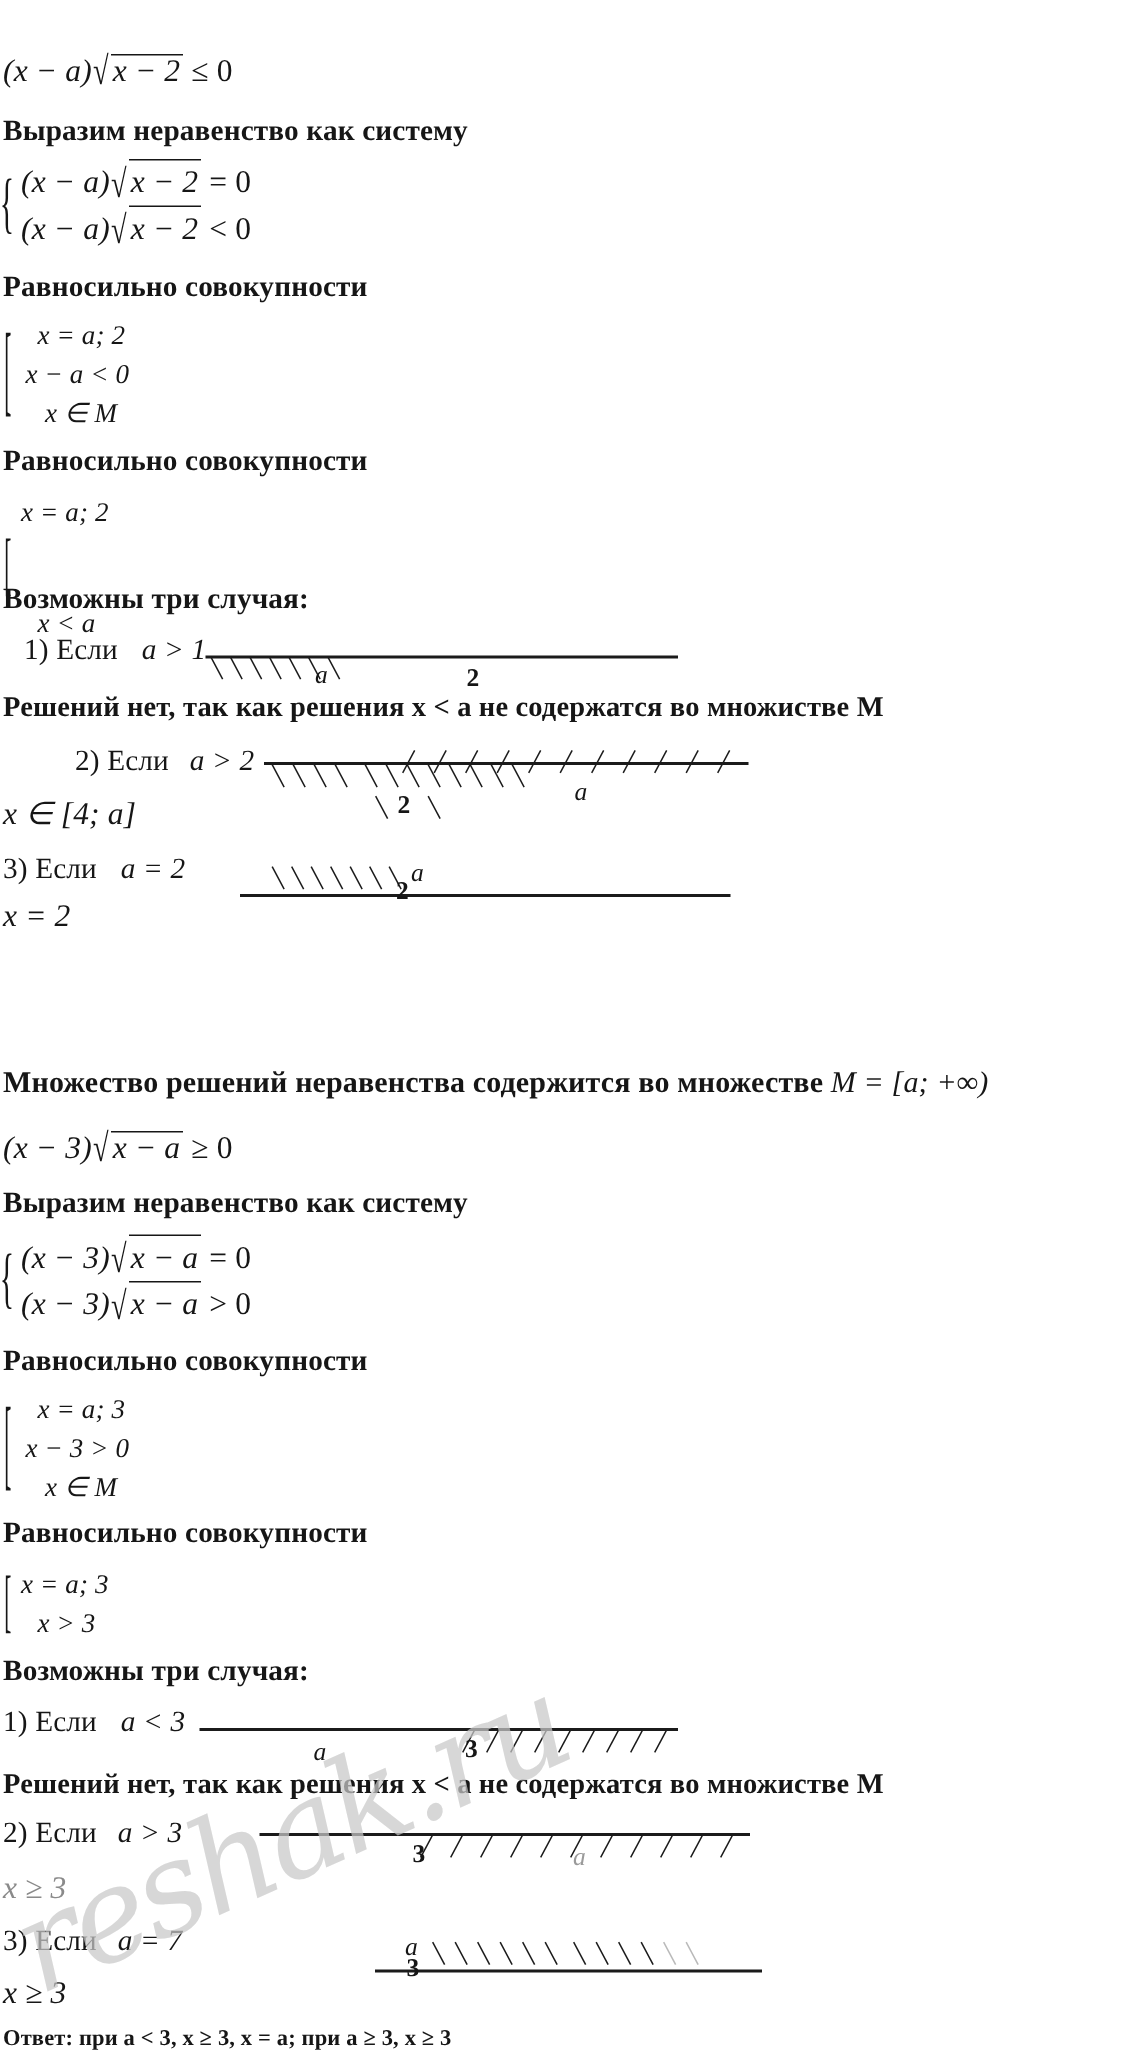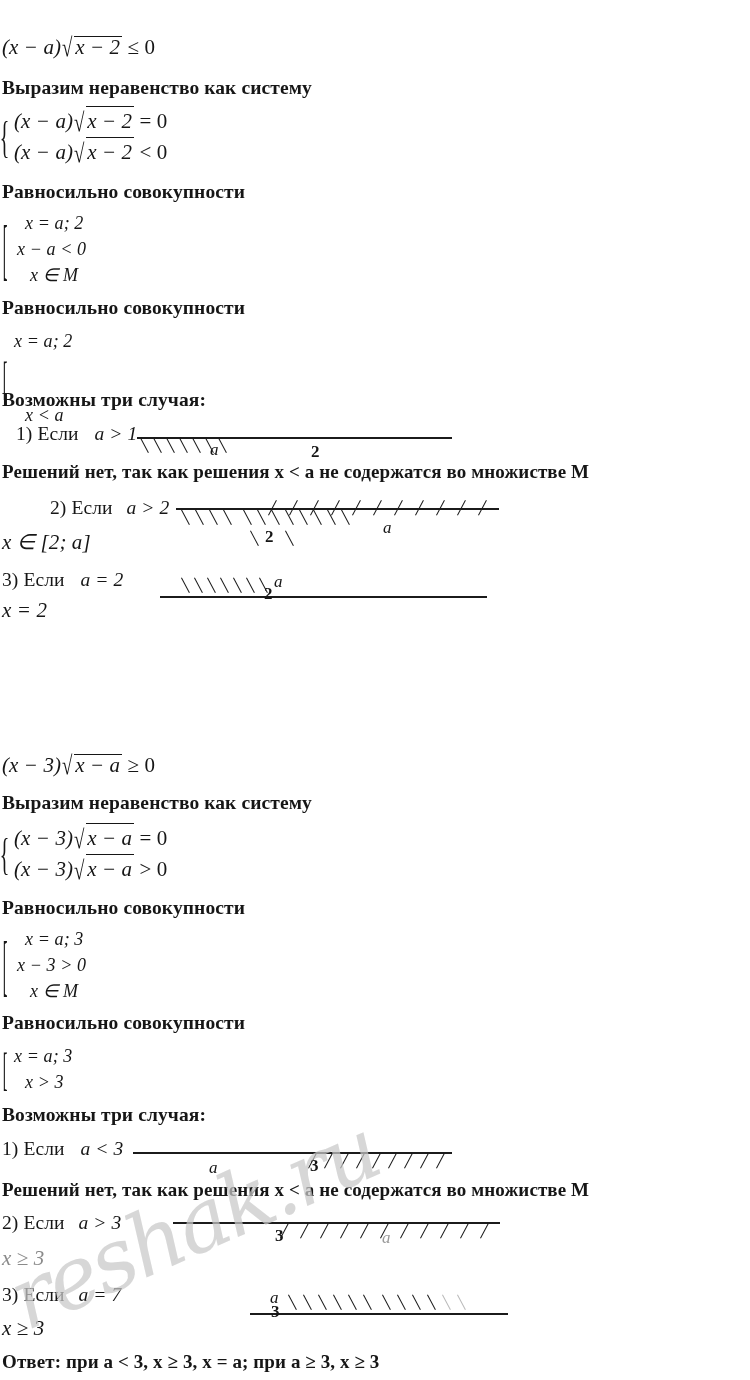--- a/index.html
+++ b/index.html
@@ -225,21 +225,21 @@
       <i style="left:402px; top:500px;"></i>
         <i style="left:423px; top:500px;"></i>
       <i style="left:444px; top:500px;"></i>
         <i style="left:465px; top:500px;"></i>
       <i style="left:486px; top:500px;"></i>
     </div>
     <span class="tick-label" style="left:265px; top:527px; font-weight:bold;">2</span>
     <span class="tick-label it" style="left:383px; top:518px;">a</span>
   </div>
 
-  <div class="line it mathrow" style="left:2px; top:532px;">x ∈ [2; a]</div>
+  <div class="line it mathrow" style="left:2px; top:532px;">x ∈ [4; a]</div>
 
   <div class="line" style="left:2px; top:570px;">
     <span>3) Если</span>
     <span style="display:inline-block;width:6px;"></span>
     <span class="it">a = 2</span>
   </div>
 
   <div class="nl">
     <div class="axis" style="left:160px; top:596px; width:327px;"></div>
     <div class="hatch fwd">
@@ -251,20 +251,24 @@
         <i style="left:246px; top:578px;"></i>
       <i style="left:259px; top:578px;"></i>
     </div>
     <span class="tick-label" style="left:264px; top:584px; font-weight:bold;">2</span>
     <span class="tick-label it" style="left:274px; top:572px;">a</span>
   </div>
 
   <div class="line it mathrow" style="left:2px; top:600px;">x = 2</div>
 
 
+  <div class="line bold" style="left:2px; top:712px; font-size:20px;">
+    <span>Множество решений неравенства содержится во множестве</span>
+    <span class="it" style="font-weight:normal;">M = [a; +∞)</span>
+  </div>
 
   <div class="line mathrow" style="left:2px; top:754px;">
     <span class="it">(x − 3)</span><span class="sqrt"><span class="rad">√</span><span class="inner it">x − a</span></span>
     <span>≥ 0</span>
   </div>
 
   <div class="line bold" style="left:2px; top:793px;">Выразим неравенство как систему</div>
 
   <div class="line" style="left:0px; top:823px;">
     <span class="brace-wrap">
@@ -384,17 +388,17 @@
     <div class="hatch fwd faint">
       <i style="left:442px; top:1295px;"></i>
         <i style="left:457px; top:1295px;"></i>
     </div>
     <span class="tick-label it" style="left:270px; top:1288px;">a</span>
     <span class="tick-label" style="left:271px; top:1302px; font-weight:bold;">3</span>
   </div>
 
   <div class="line it mathrow" style="left:2px; top:1318px;">x ≥ 3</div>
 
-  <div class="line bold" style="left:2px; top:1352px; font-size:19px;text-align:center;">Ответ: при a &lt; 3, x ≥ 3, x = a; при a ≥ 3, x ≥ 3</div>
+  <div class="line bold" style="left:2px; top:1352px; font-size:15px;text-align:center;">Ответ: при a &lt; 3, x ≥ 3, x = a; при a ≥ 3, x ≥ 3</div>
 
   <div class="wm">reshak.ru</div>
 
 </div>
 
 </body></html>

